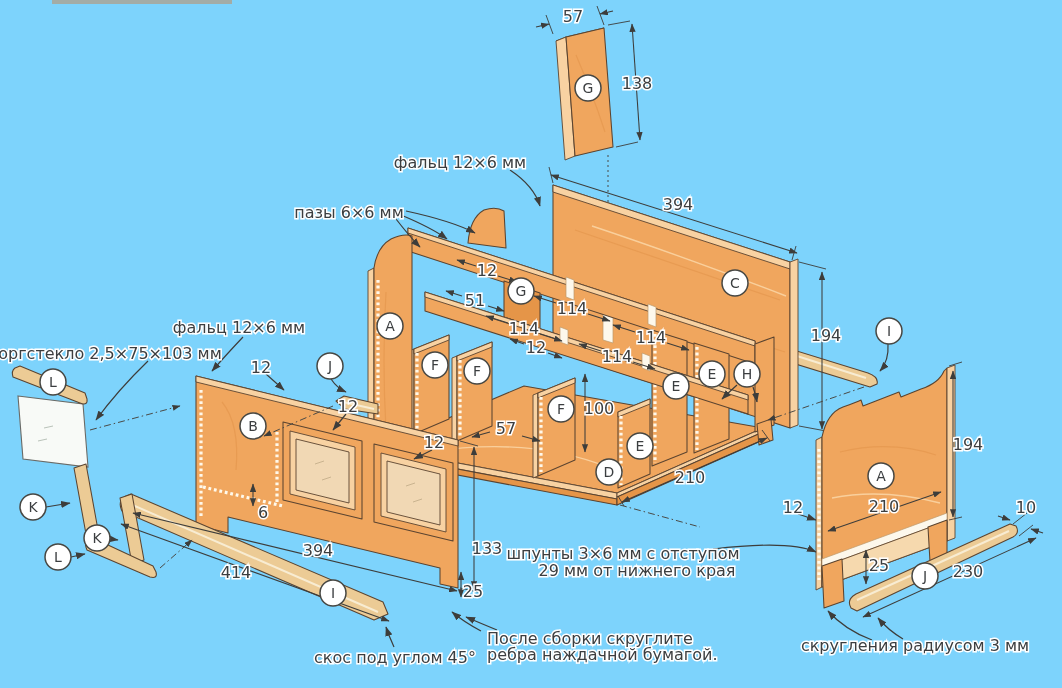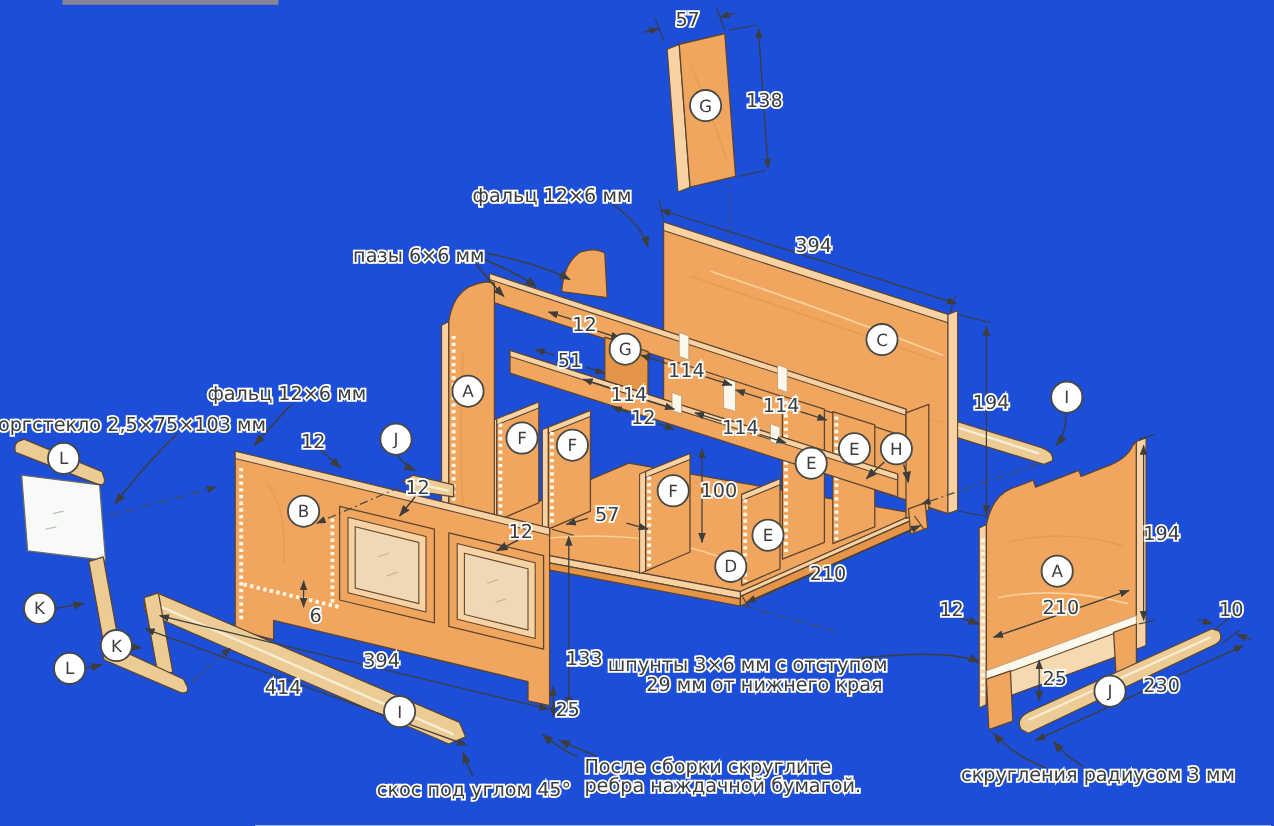--- a/index.html
+++ b/index.html
@@ -1,16 +1,16 @@
 <!DOCTYPE html>
 <html><head>
 <meta charset="utf-8">
 <style>
   html,body{margin:0;padding:0;background:#fff;}
-  #stage{position:relative;width:1062px;height:688px;background:#1d4ed8;overflow:hidden;
+  #stage{position:relative;width:1062px;height:688px;background:#7dd3fc;overflow:hidden;
          font-family:"DejaVu Sans",sans-serif;}
   svg{position:absolute;left:0;top:0;}
   .w1{fill:#f0a65e;stroke:#5b4430;stroke-width:1.05;stroke-linejoin:round;}
   .w2{fill:#e59548;stroke:#5b4430;stroke-width:1.05;stroke-linejoin:round;}
   .w3{fill:#f8d2a2;stroke:#5b4430;stroke-width:.9;stroke-linejoin:round;}
   .w4{fill:#eccb95;stroke:#5b4430;stroke-width:1.05;stroke-linejoin:round;}
   .w6{fill:#f6d9ae;stroke:#5b4430;stroke-width:.9;stroke-linejoin:round;}
   .hi{fill:none;stroke:#f8ecd2;stroke-width:2;}
   .gl{fill:#f1d8b4;stroke:#5b4430;stroke-width:.9;}
   .px{fill:#f8faf7;stroke:#6a6a66;stroke-width:1.1;}

